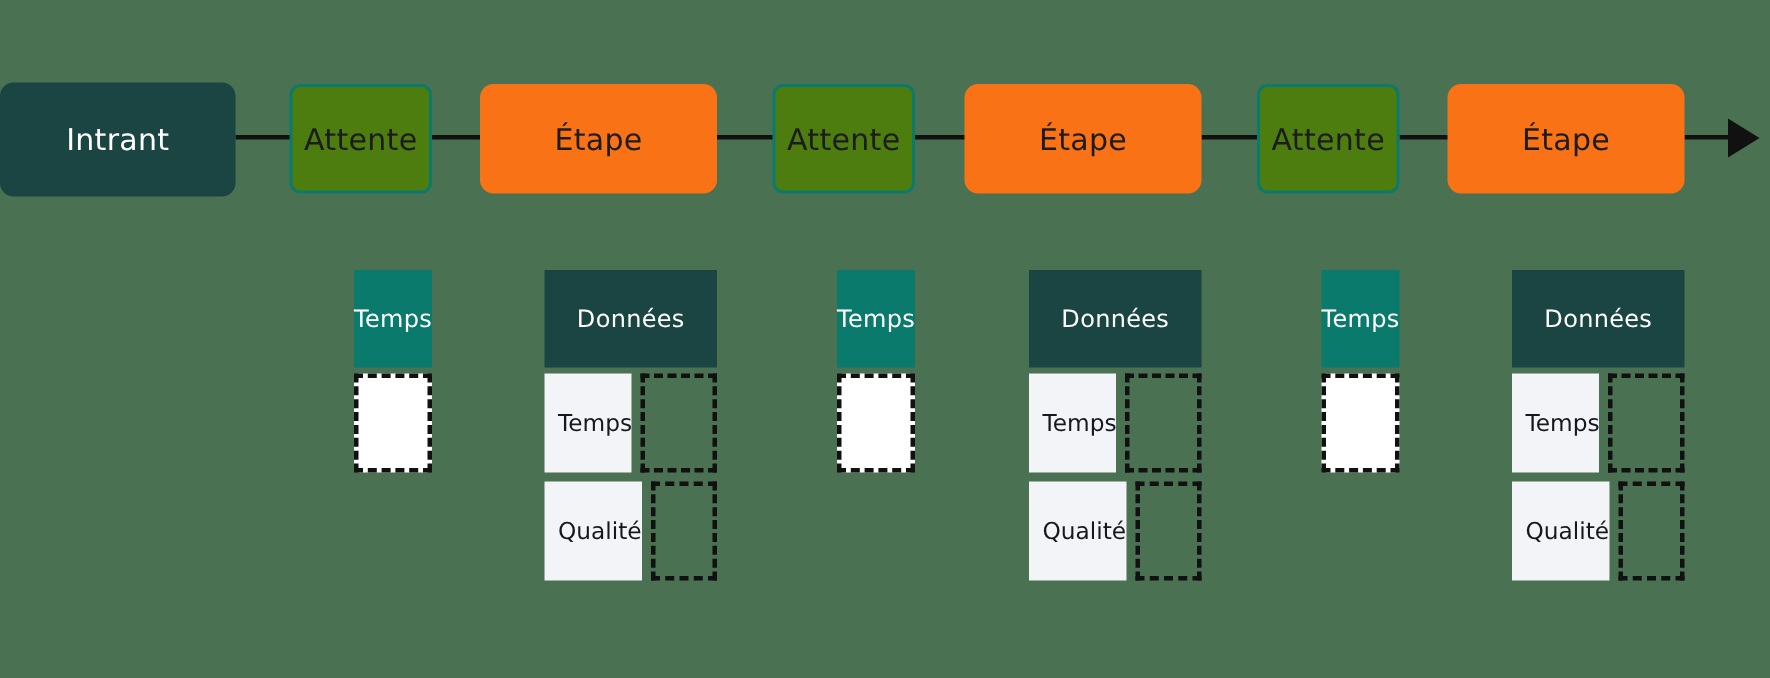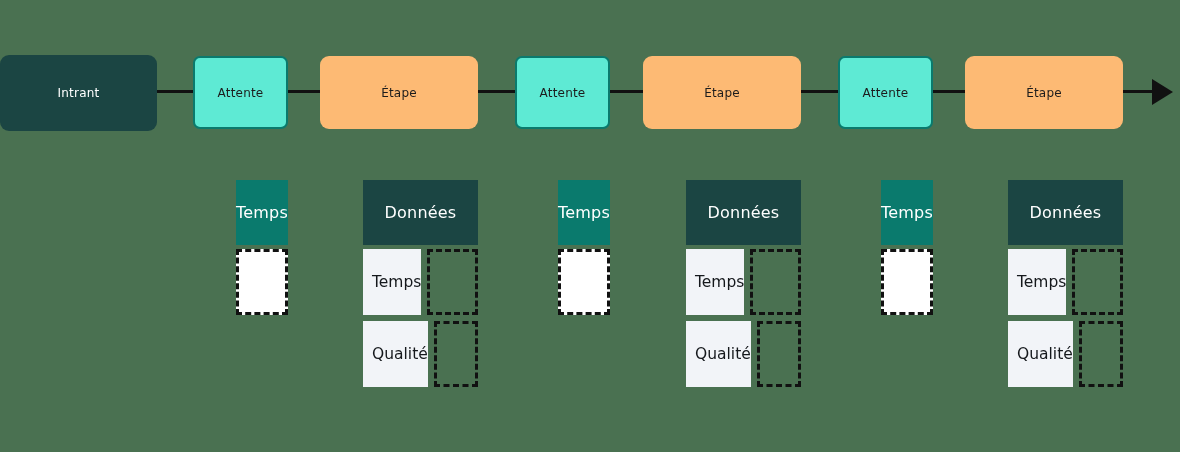--- a/index.html
+++ b/index.html
@@ -23,40 +23,40 @@
   }
 
   
   .node {
     position: absolute;
     box-sizing: border-box;
     display: flex;
     align-items: center;
     justify-content: center;
     text-align: right;
-    font-size: 12px;
+    font-size: 20px;
     letter-spacing: .2px;
     z-index: 3;
   }
 
   .node-input {
     background: #1b4543;
     color: #ffffff;
     border-radius: 9px;
   }
 
   .node-wait {
-    background: #5eead4;
+    background: #4d7c0f;
     color: #1c1c1c;
     border: 2px solid #0a7a6d;
     border-radius: 7px;
   }
 
   .node-step {
-    background: #fdba74;
+    background: #f97316;
     color: #1c1c1c;
     border-radius: 9px;
   }
 
   
   .connector {
     position: absolute;
     height: 3px;
     background: #111111;
     z-index: 1;

